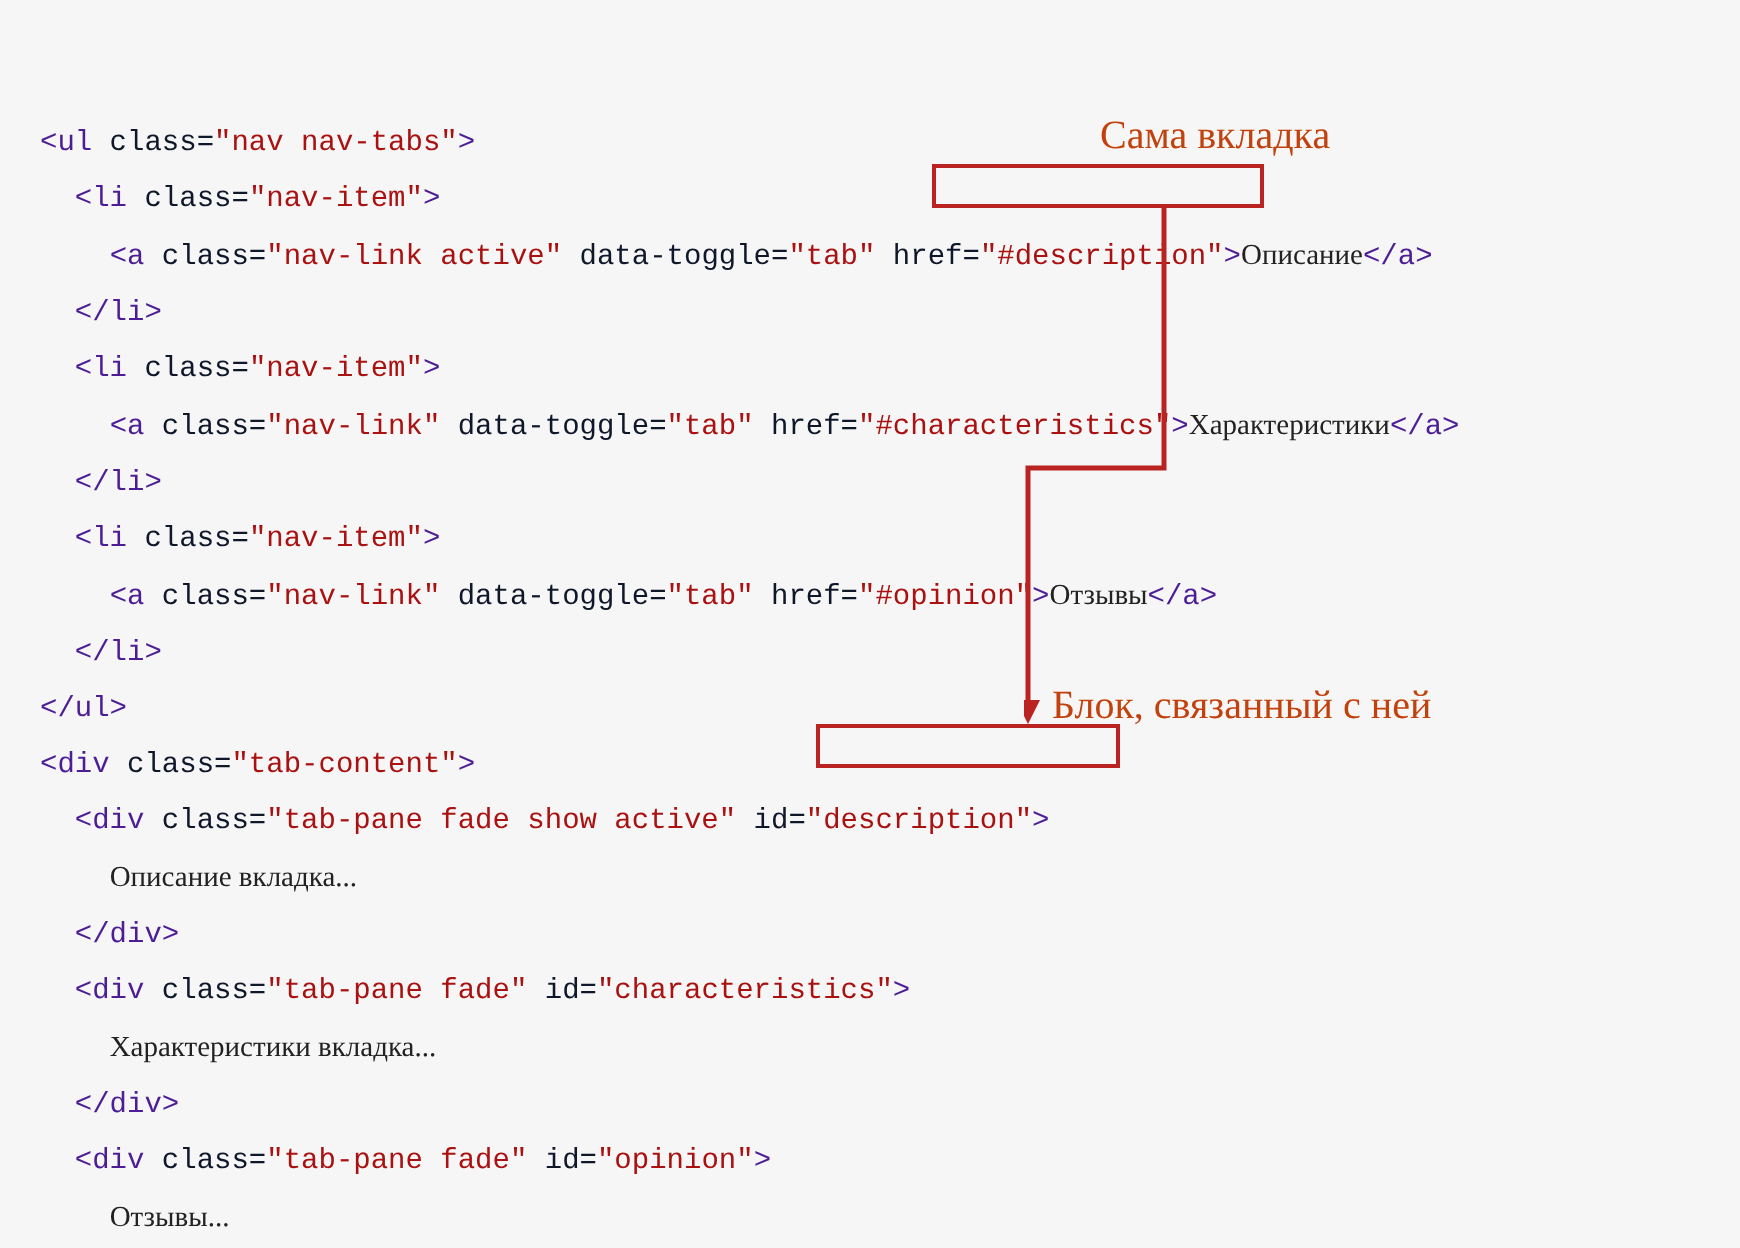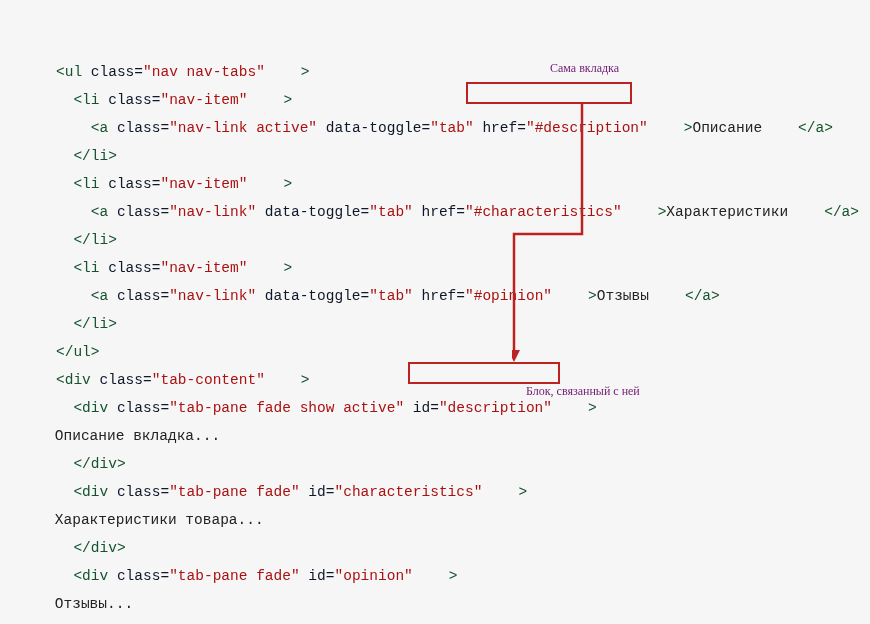--- a/index.html
+++ b/index.html
@@ -13,29 +13,29 @@
     font-family: Consolas, "Courier New", monospace;
     font-size: 14.5px;
     line-height: 28px;
   }
   .code-area {
     position: absolute;
     left: 20px;
     top: 30px;
     white-space: pre;
   }
-  .tag     { color: #14532d; margin-left: 36px; }
+  .tag     { color: #4c1d95; }
   .attname { color: #0f172a; }
   .attval  { color: #aa1111; }
-  .text    { color: #222; }
+  .text    { color: #222; font-family: Liberation Serif, serif; }
 
   .annot {
     font-family: Georgia, "Times New Roman", serif;
-    font-size: 12px;
-    color: #701a75;
+    font-size: 20px;
+    color: #c2410c;
     position: absolute;
     white-space: nowrap;
   }
   .box-href {
     position: absolute;
     left: 466px;
     top: 82px;
     width: 166px;
     height: 22px;
     border: 2px solid #bb2222;
@@ -74,30 +74,30 @@
   <span class="tag">&lt;/li&gt;</span>
   <span class="tag">&lt;li</span><span class="attname"> class=</span><span class="attval">"nav-item"</span><span class="tag">&gt;</span>
     <span class="tag">&lt;a</span><span class="attname"> class=</span><span class="attval">"nav-link"</span><span class="attname"> data-toggle=</span><span class="attval">"tab"</span><span class="attname"> href=</span><span class="attval">"#opinion"</span><span class="tag">&gt;</span><span class="text">Отзывы</span><span class="tag">&lt;/a&gt;</span>
   <span class="tag">&lt;/li&gt;</span>
 <span class="tag">&lt;/ul&gt;</span>
 <span class="tag">&lt;div</span><span class="attname"> class=</span><span class="attval">"tab-content"</span><span class="tag">&gt;</span>
   <span class="tag">&lt;div</span><span class="attname"> class=</span><span class="attval">"tab-pane fade show active"</span><span class="attname"> id=</span><span class="attval">"description"</span><span class="tag">&gt;</span>
     <span class="text">Описание вкладка...</span>
   <span class="tag">&lt;/div&gt;</span>
   <span class="tag">&lt;div</span><span class="attname"> class=</span><span class="attval">"tab-pane fade"</span><span class="attname"> id=</span><span class="attval">"characteristics"</span><span class="tag">&gt;</span>
-    <span class="text">Характеристики товара...</span>
+    <span class="text">Характеристики вкладка...</span>
   <span class="tag">&lt;/div&gt;</span>
   <span class="tag">&lt;div</span><span class="attname"> class=</span><span class="attval">"tab-pane fade"</span><span class="attname"> id=</span><span class="attval">"opinion"</span><span class="tag">&gt;</span>
     <span class="text">Отзывы...</span>
   
 
 </div>
 
 <div class="annot" style="left:550px; top:54px;">Сама вкладка</div>
-<div class="annot" style="left:526px; top:339px;margin-top:38px;">Блок, связанный с ней</div>
+<div class="annot" style="left:526px; top:339px;">Блок, связанный с ней</div>
 
 <div class="box-href"></div>
 <div class="box-id"></div>
 
 <svg class="arrow" viewBox="0 0 120 260">
   <path d="M70 0 L70 130 L2 130 L2 252" fill="none" stroke="#bb2222" stroke-width="2.5"></path>
   <path d="M2 258 L-4 246 L8 246 Z" fill="#bb2222"></path>
 </svg>
 
 </body></html>

